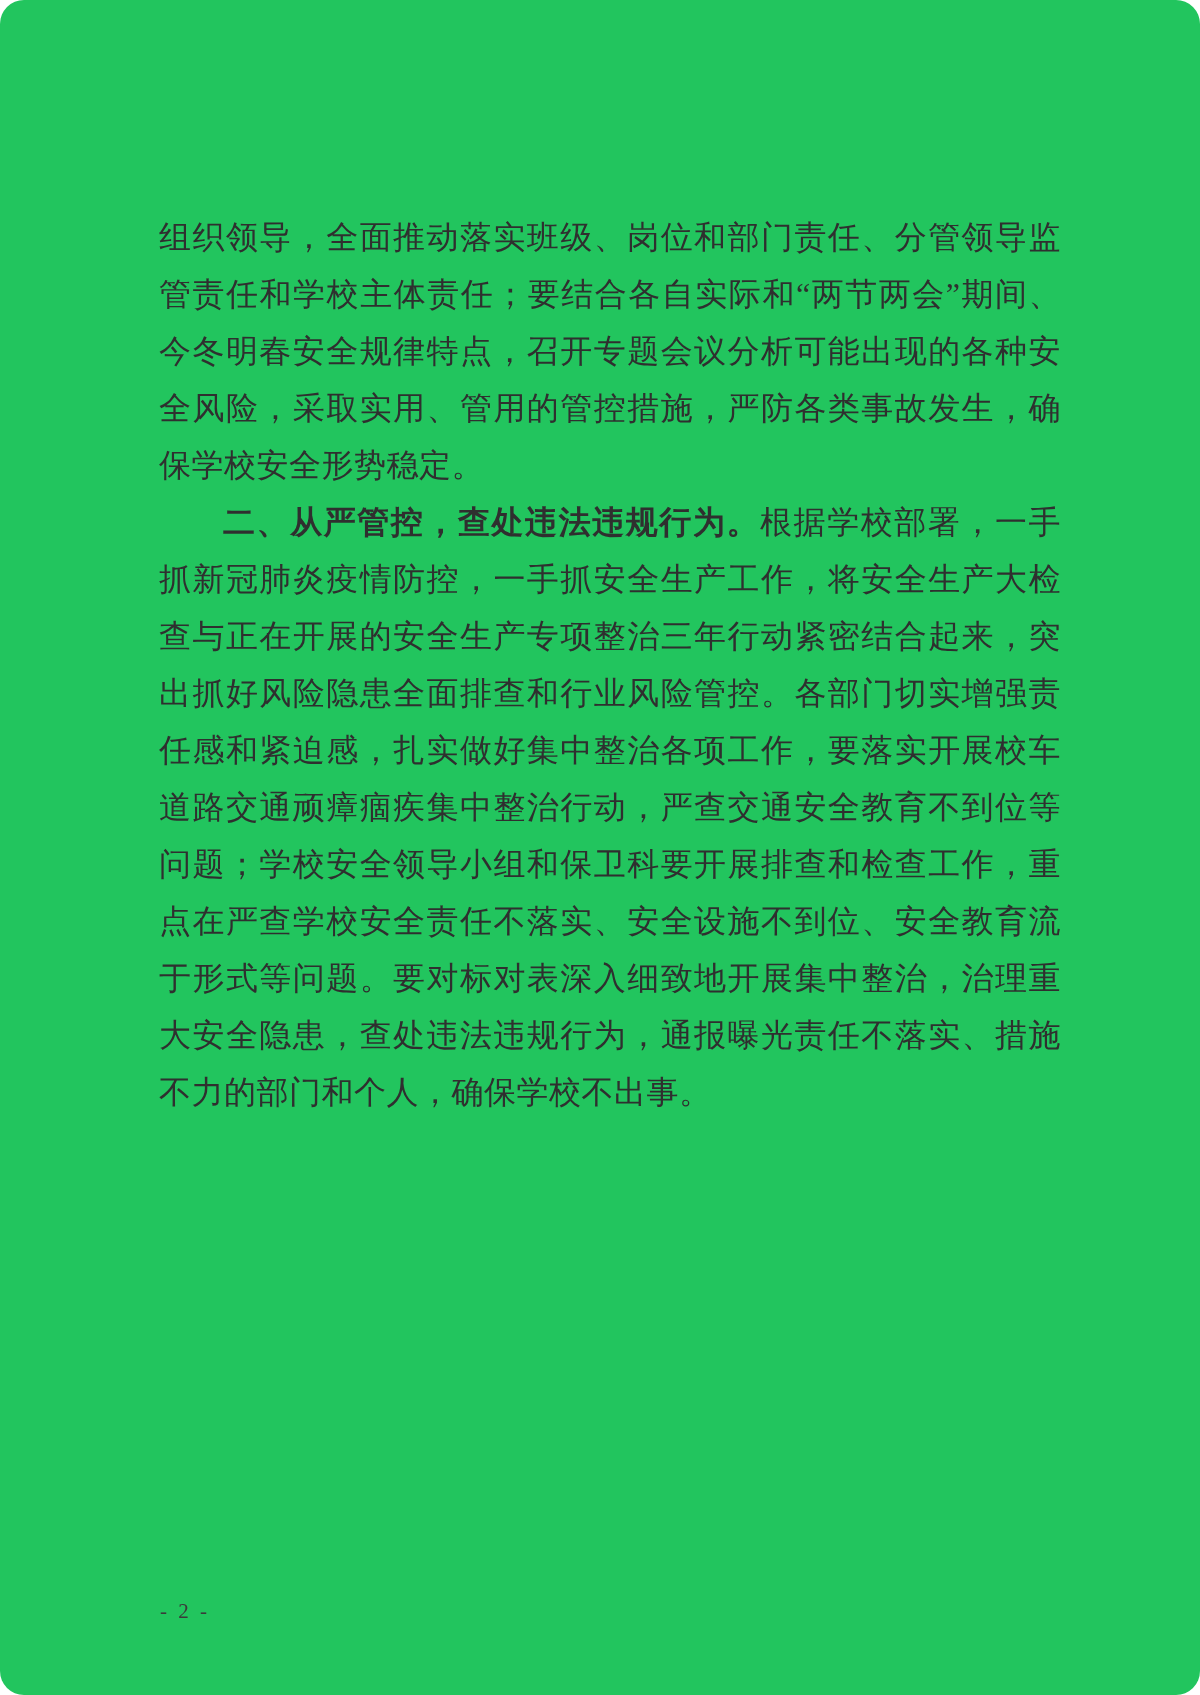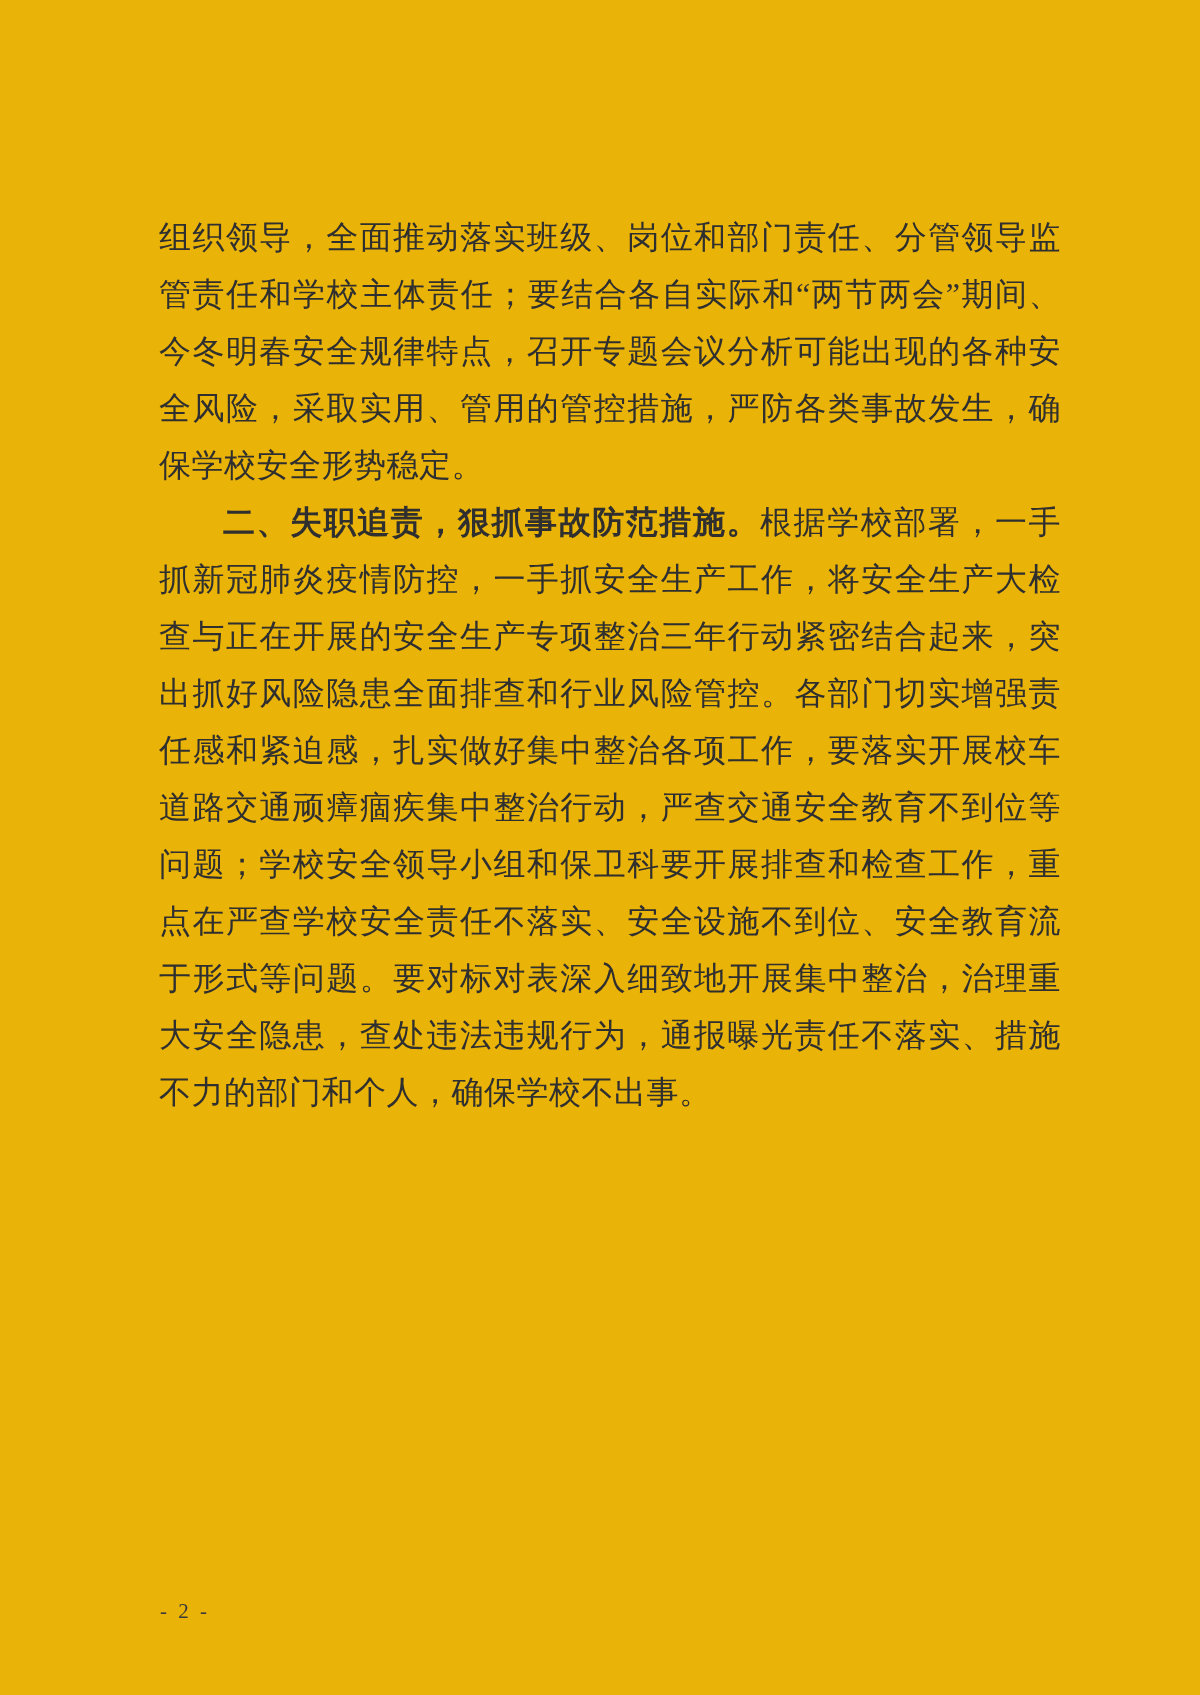--- a/index.html
+++ b/index.html
@@ -12,22 +12,23 @@
     height: 1695px;
     position: relative;
     font-family: "Liberation Serif", serif;
   }
   .page {
     position: absolute;
     left: 0;
     top: 0;
     width: 1200px;
     height: 1695px;
-    background: #eab308;
+    background: #22c55e;
     overflow: hidden;
+    border-radius: 24px;
   }
   .content {
     position: absolute;
     left: 159px;
     top: 209px;
     width: 902px;
     color: #2f2f2f;
     font-size: 32px;
     line-height: 57px;
     text-align: justify;
@@ -57,20 +58,20 @@
 </style>
 </head>
 <body>
 
 <div class="page">
 
   <div class="content">
 
     <p class="para"><span>组织领导，全面推动落实班级、岗位和部门责任、分管领导监管责任和学校主体责任；要结合各自实际和“两节两会”期间、今冬明春安全规律特点，召开专题会议分析可能出现的各种安全风险，采取实用、管用的管控措施，严防各类事故发生，确保学校安全形势稳定。</span></p>
 
-    <p class="para indent"><span class="seg-bold">二、失职追责，狠抓事故防范措施。</span><span>根据学校部署，一手抓新冠肺炎疫情防控，一手抓安全生产工作，将安全生产大检查与正在开展的安全生产专项整治三年行动紧密结合起来，突出抓好风险隐患全面排查和行业风险管控。各部门切实增强责任感和紧迫感，扎实做好集中整治各项工作，要落实开展校车道路交通顽瘴痼疾集中整治行动，严查交通安全教育不到位等问题；学校安全领导小组和保卫科要开展排查和检查工作，重点在严查学校安全责任不落实、安全设施不到位、安全教育流于形式等问题。要对标对表深入细致地开展集中整治，治理重大安全隐患，查处违法违规行为，通报曝光责任不落实、措施不力的部门和个人，确保学校不出事。</span></p>
+    <p class="para indent"><span class="seg-bold">二、从严管控，查处违法违规行为。</span><span>根据学校部署，一手抓新冠肺炎疫情防控，一手抓安全生产工作，将安全生产大检查与正在开展的安全生产专项整治三年行动紧密结合起来，突出抓好风险隐患全面排查和行业风险管控。各部门切实增强责任感和紧迫感，扎实做好集中整治各项工作，要落实开展校车道路交通顽瘴痼疾集中整治行动，严查交通安全教育不到位等问题；学校安全领导小组和保卫科要开展排查和检查工作，重点在严查学校安全责任不落实、安全设施不到位、安全教育流于形式等问题。要对标对表深入细致地开展集中整治，治理重大安全隐患，查处违法违规行为，通报曝光责任不落实、措施不力的部门和个人，确保学校不出事。</span></p>
 
 
   </div>
 
   <div class="page-number">- 2 -</div>
 
 </div>
 
 </body></html>

